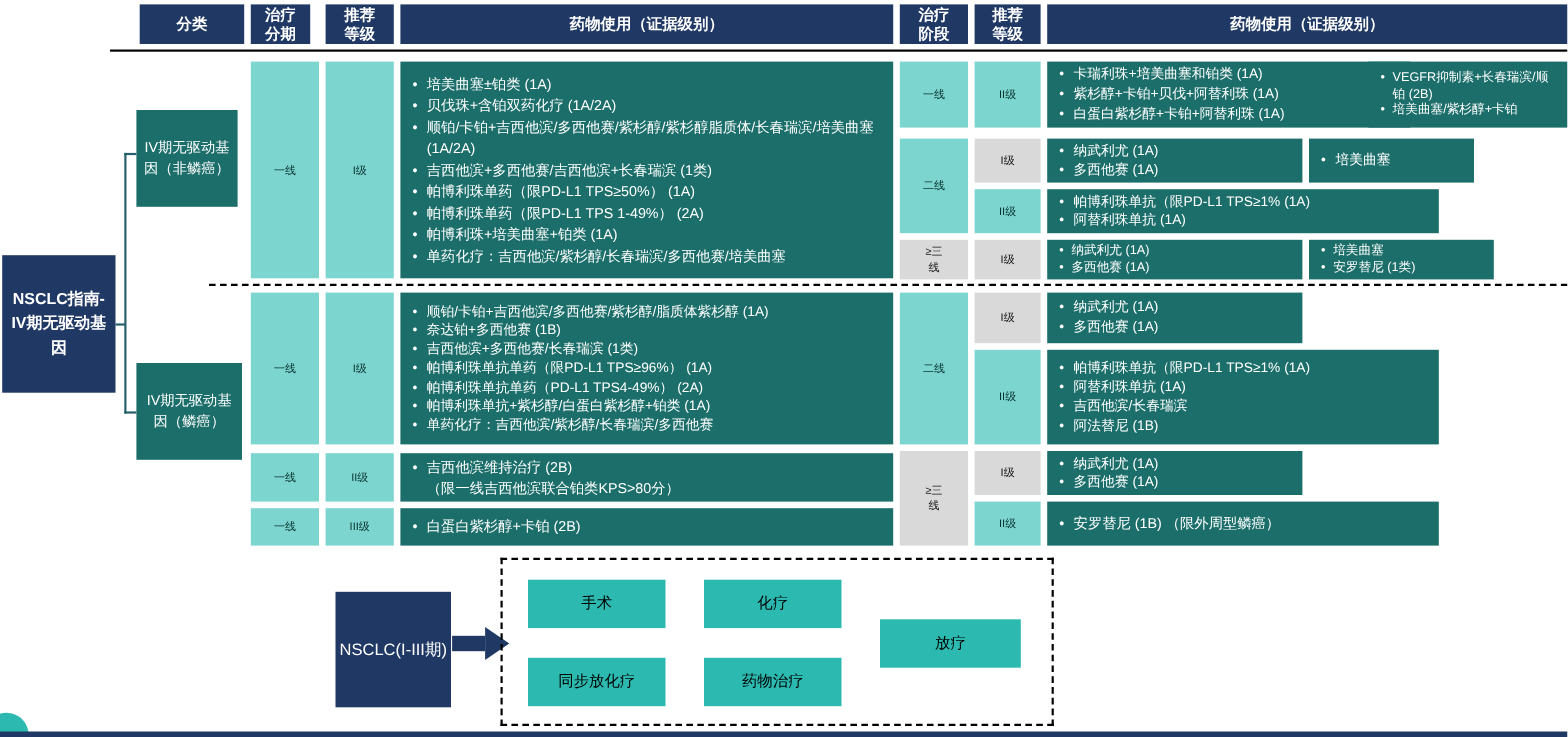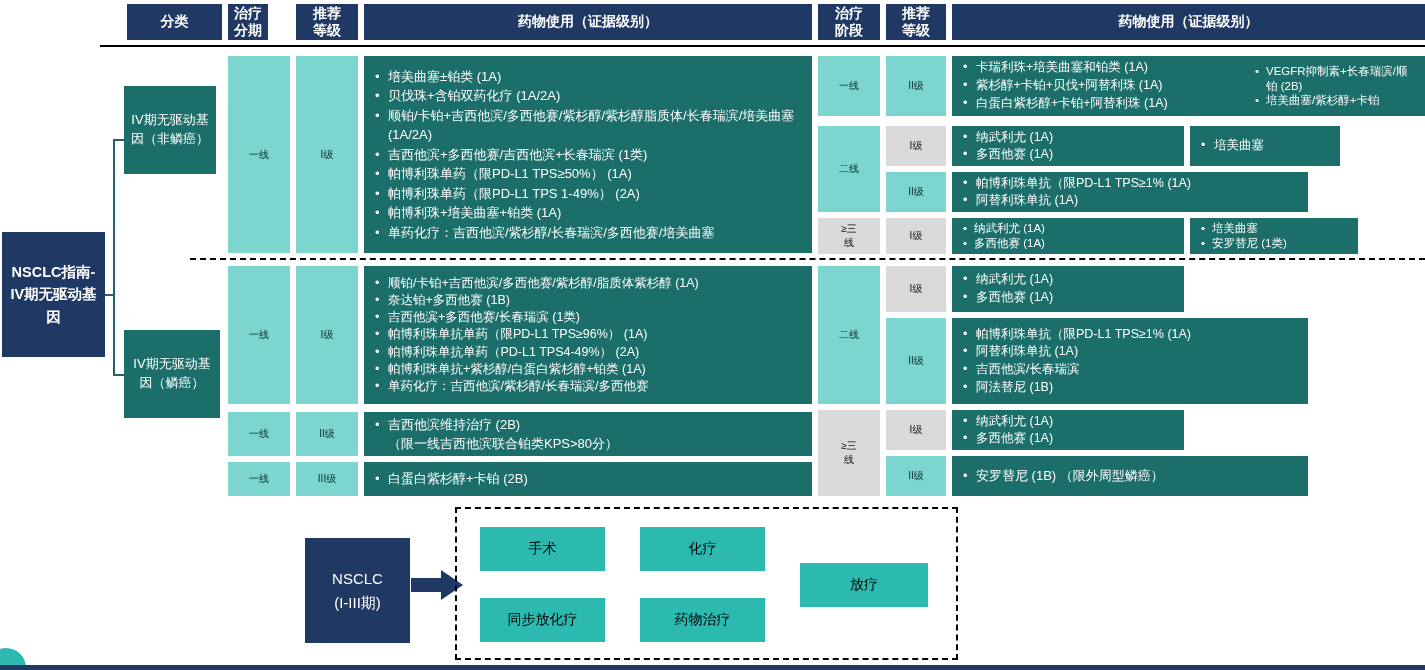--- a/index.html
+++ b/index.html
@@ -36,21 +36,21 @@
   .circle{border-radius:50%;background:var(--brteal,#2CB9B0)}
 </style>
 </head>
 <body>
 
 <div class="canvas">
 
   <div class="abs navy cell hdr" style="left:127px;top:4px;width:95px;height:36px">
       <span>分类</span>
     </div>
-  <div class="abs navy cell hdr" style="left:228px;top:4px;width:40px;height:36px">
+  <div class="abs navy cell hdr" style="left:228px;top:4px;width:54px;height:36px">
       <span class="w2">治疗分期</span>
     </div>
   <div class="abs navy cell hdr" style="left:296px;top:4px;width:62px;height:36px">
       <span class="w2">推荐等级</span>
     </div>
   <div class="abs navy cell hdr" style="left:364px;top:4px;width:448px;height:36px">
       <span>药物使用（证据级别）</span>
     </div>
   <div class="abs navy cell hdr" style="left:818px;top:4px;width:62px;height:36px">
       <span class="w2">治疗阶段</span>
@@ -65,21 +65,21 @@
   <div class="abs line" style="left:100px;top:45px;width:1325px;height:2px"></div>
 
   <div class="abs navy cell rootbox" style="left:2px;top:232px;width:103px;height:125px">
       <span>NSCLC指南-IV期无驱动基因</span>
     </div>
   <div class="abs bracket" style="left:105px;top:294px;width:9px;height:2px"></div>
   <div class="abs bracket" style="left:113px;top:139px;width:2px;height:237px"></div>
   <div class="abs bracket" style="left:113px;top:139px;width:11px;height:2px"></div>
   <div class="abs bracket" style="left:113px;top:374px;width:11px;height:2px"></div>
 
-  <div class="abs dk cell cat" style="left:124px;top:86px;width:92px;height:88px">
+  <div class="abs dk cell cat" style="left:124px;top:100px;width:92px;height:88px">
       <span>IV期无驱动基因（非鳞癌）</span>
     </div>
   <div class="abs lt cell stage" style="left:228px;top:56px;width:62px;height:197px">
       <span>一线</span>
     </div>
   <div class="abs lt cell stage" style="left:296px;top:56px;width:62px;height:197px">
       <span>I级</span>
     </div>
   <div class="abs dk drugs" style="left:364px;top:56px;width:448px;height:197px">
       <ul>
@@ -246,21 +246,21 @@
     </div>
   <div class="abs lt cell stage" style="left:886px;top:456px;width:60px;height:40px">
       <span>II级</span>
     </div>
   <div class="abs dk drugs" style="left:952px;top:456px;width:356px;height:40px">
       <ul>
         <li>安罗替尼 (1B) （限外周型鳞癌）</li>
       </ul>
     </div>
 
-  <div class="abs navy cell srcbox" style="left:305px;top:538px;width:105px;height:105px;flex-direction:column">
+  <div class="abs navy cell srcbox" style="left:305px;top:538px;width:105px;height:105px;">
     <span>NSCLC</span>
     <span>(I-III期)</span>
   </div>
   <div class="abs arrow-rect" style="left:411px;top:578px;width:30px;height:14px"></div>
   <div class="abs arrow-head" style="left:441px;top:570px"></div>
 
   <div class="abs dashed-box" style="left:455px;top:507px;width:503px;height:153px"></div>
   <div class="abs teal cell opt" style="left:480px;top:527px;width:125px;height:44px">
       <span>手术</span>
     </div>

